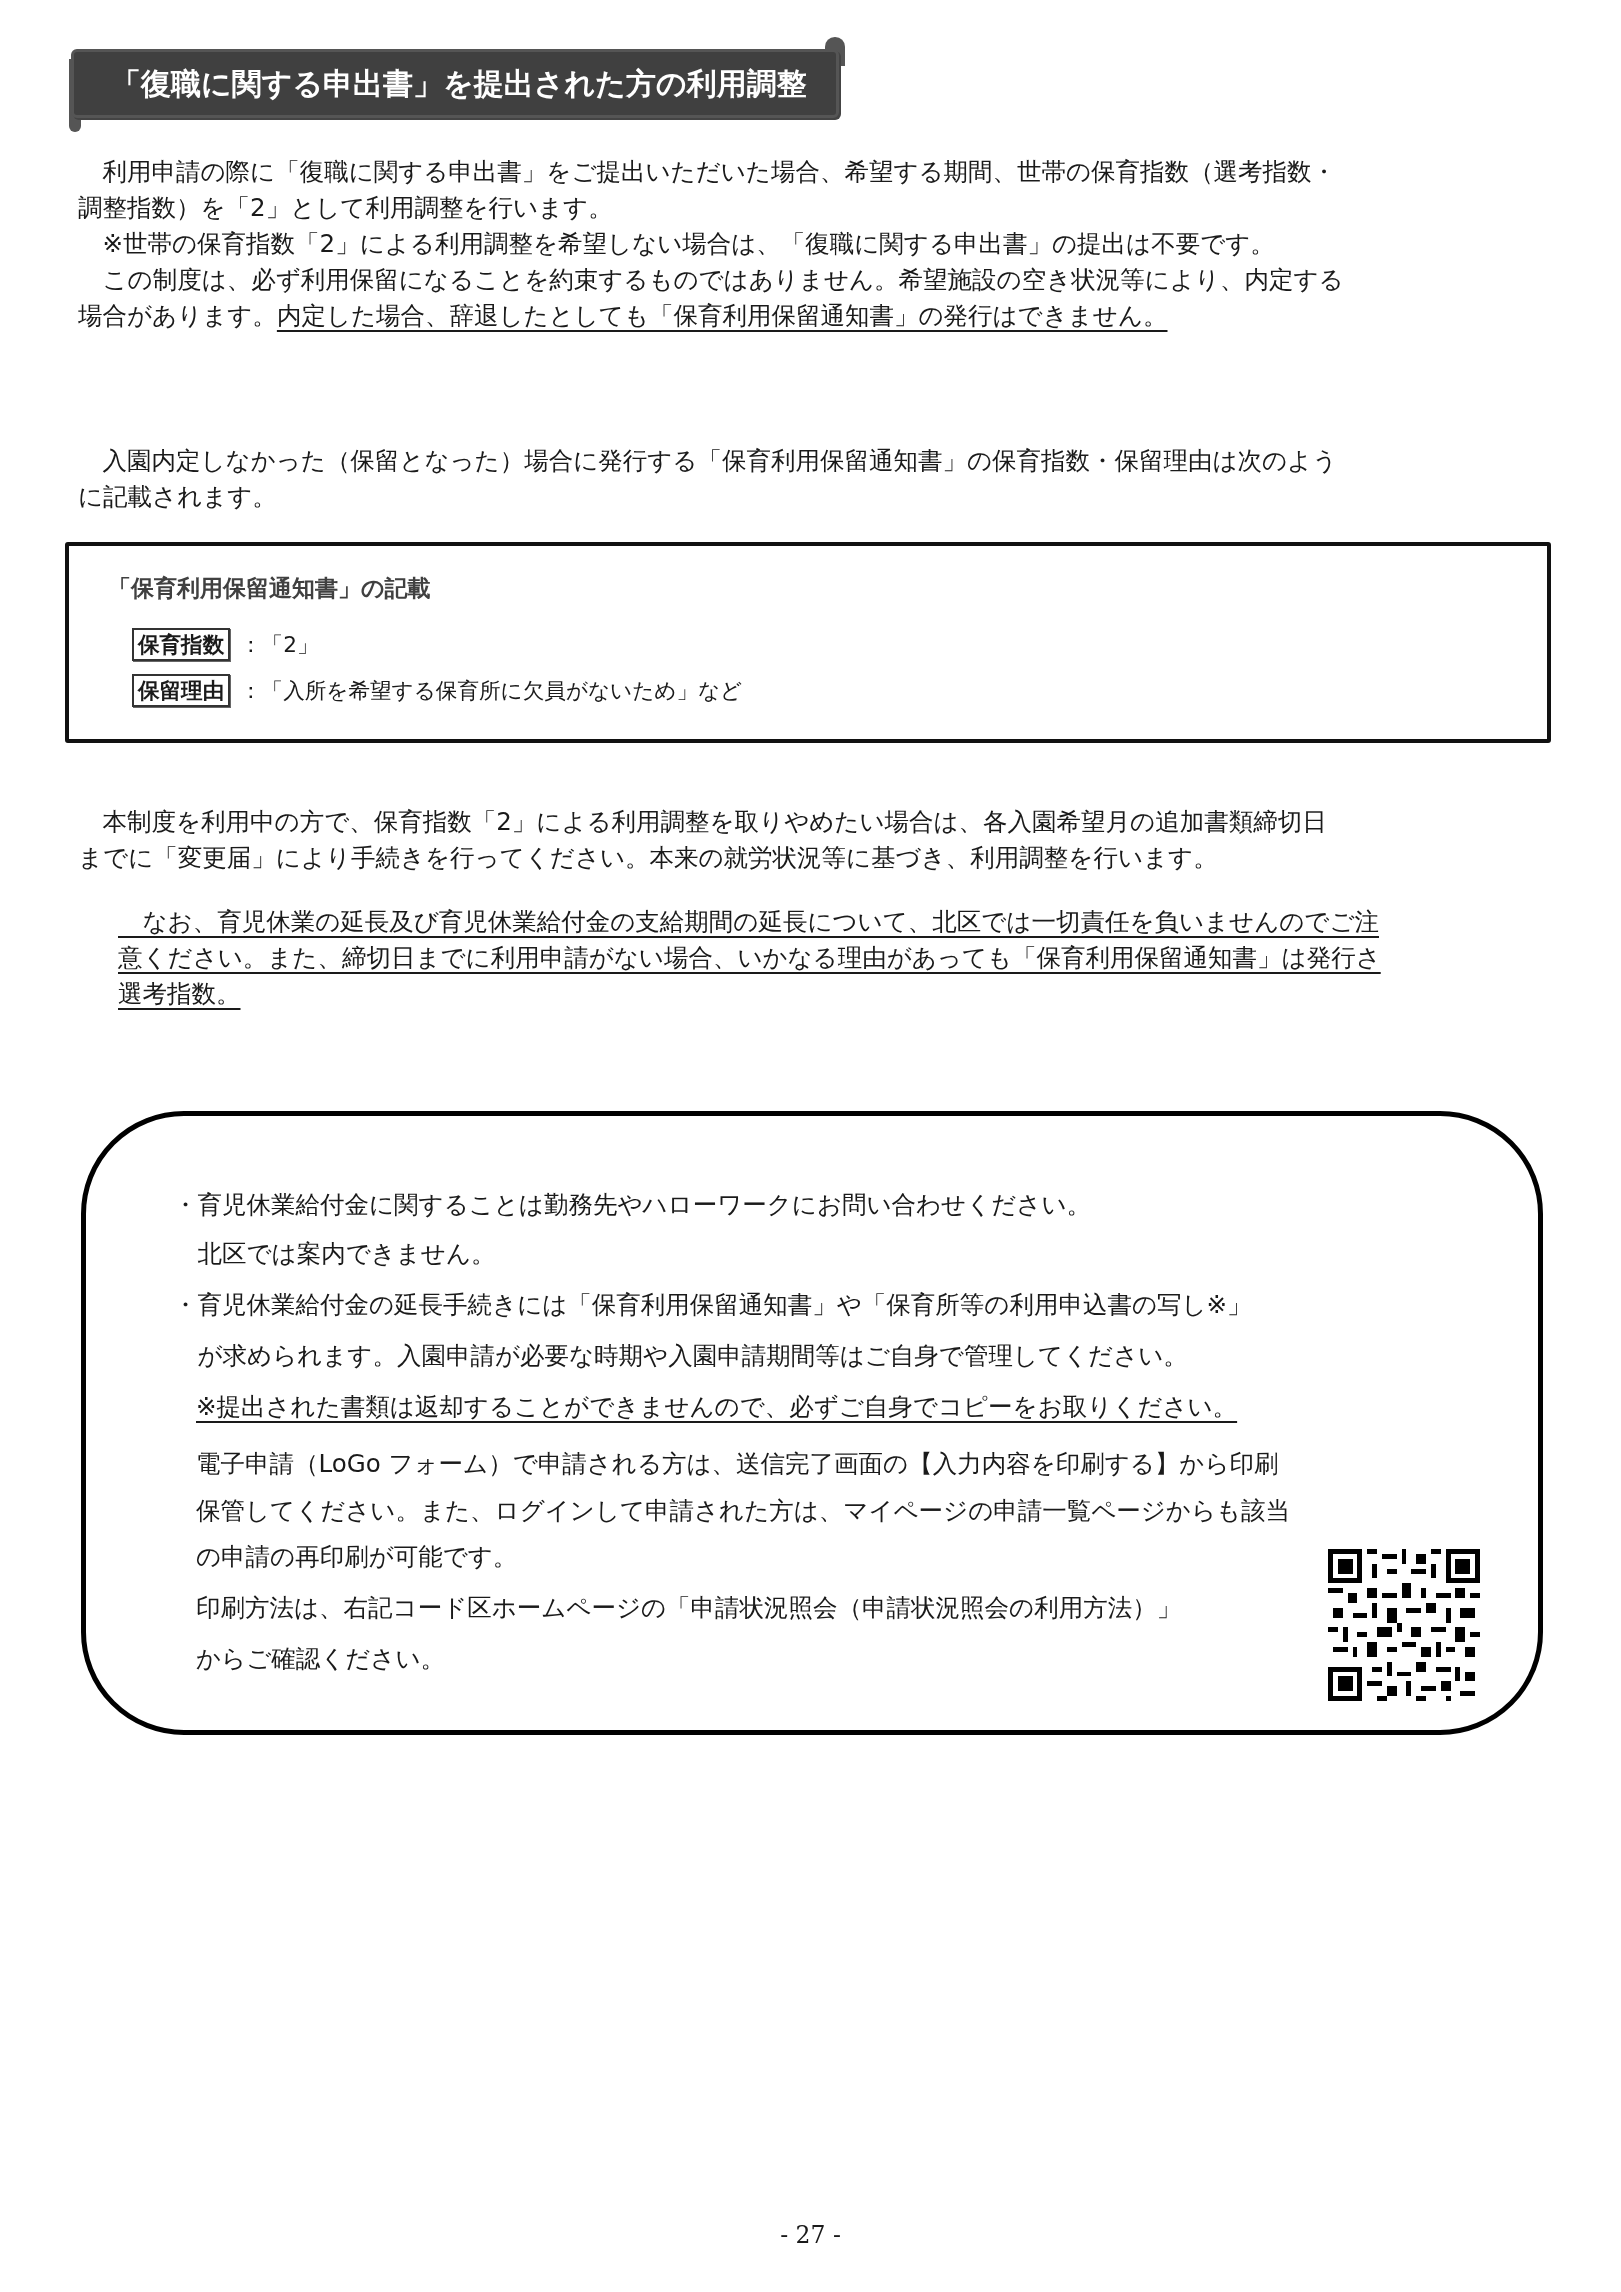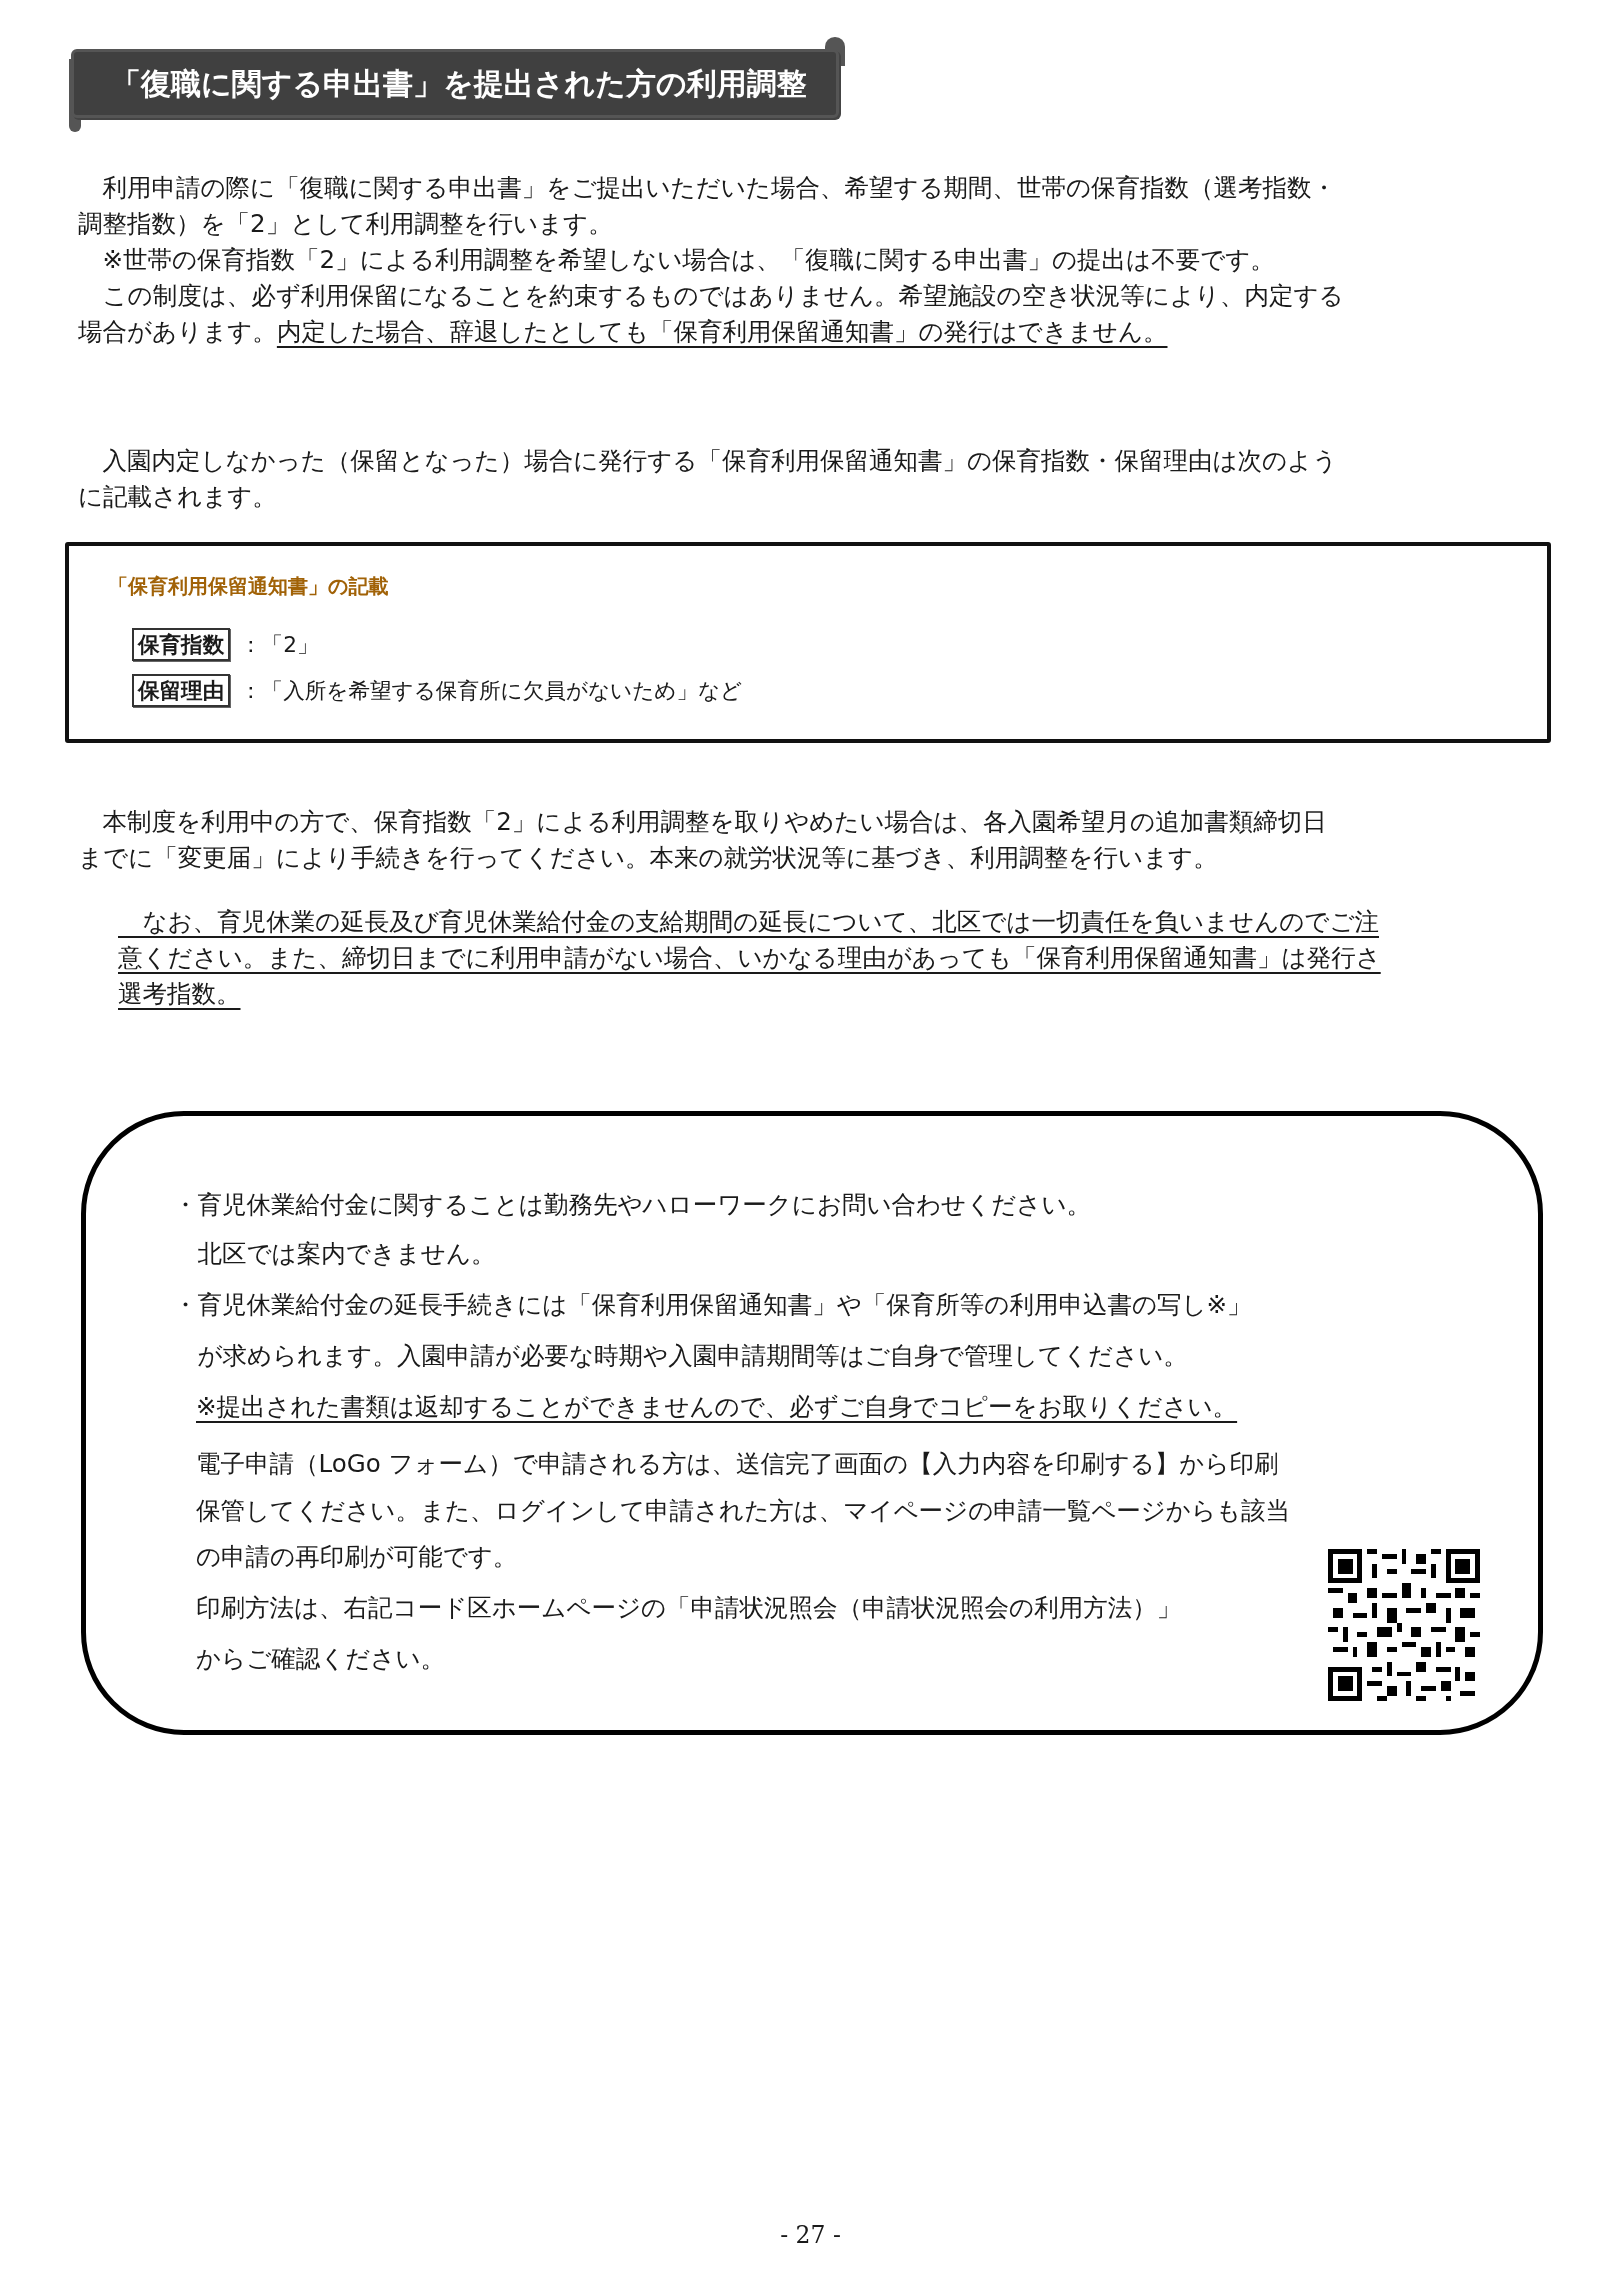--- a/index.html
+++ b/index.html
@@ -40,21 +40,21 @@
     .line { white-space: nowrap; height: 36px; }
     .u { text-decoration: underline; text-underline-offset: 5.9px; text-decoration-thickness: 2px; }
 
     
     .notice-box {
       left: 65px; top: 542px; width: 1486px; height: 201px;
       border: 4.9px solid #111; border-radius: 2.9px; box-sizing: border-box;
     }
     .notice-title {
       position: absolute; left: 39px; top: 27.4px;
-      font-size: 20px; font-weight: bold; color: #a16207; white-space: nowrap;
+      font-size: 23px; font-weight: bold; color: #404040; white-space: nowrap;
     }
     .notice-row { position: absolute; left: 63px; font-size: 21.6px; white-space: nowrap; }
     .notice-label {
       display: inline-block; border: 2px solid #333; padding: 0 3.9px;
       font-weight: bold; font-size: 21.6px; line-height: 29px; box-shadow: 1px 1px 0 #666;
     }
     .notice-value { margin-left: 9.8px; }
 
     
     .info-box {
@@ -74,21 +74,21 @@
   </style>
 </head>
 <body>
 
 <div class="abs banner-tab-left"></div>
 <div class="abs banner-tab-right"></div>
 <div class="abs banner">
   <span class="banner-text">「復職に関する申出書」を提出された方の利用調整</span>
 </div>
 
-<div class="abs para" style="top:170px;">
+<div class="abs para" style="top:154px;">
   <div class="line">　利用申請の際に「復職に関する申出書」をご提出いただいた場合、希望する期間、世帯の保育指数（選考指数・</div>
   <div class="line">調整指数）を「2」として利用調整を行います。</div>
   <div class="line">　※世帯の保育指数「2」による利用調整を希望しない場合は、「復職に関する申出書」の提出は不要です。</div>
   <div class="line">　この制度は、必ず利用保留になることを約束するものではありません。希望施設の空き状況等により、内定する</div>
   <div class="line">
     <span>場合があります。</span><span class="u">内定した場合、辞退したとしても「保育利用保留通知書」の発行はできません。</span>
   </div>
 </div>
 
 <div class="abs para" style="top:443px;">

